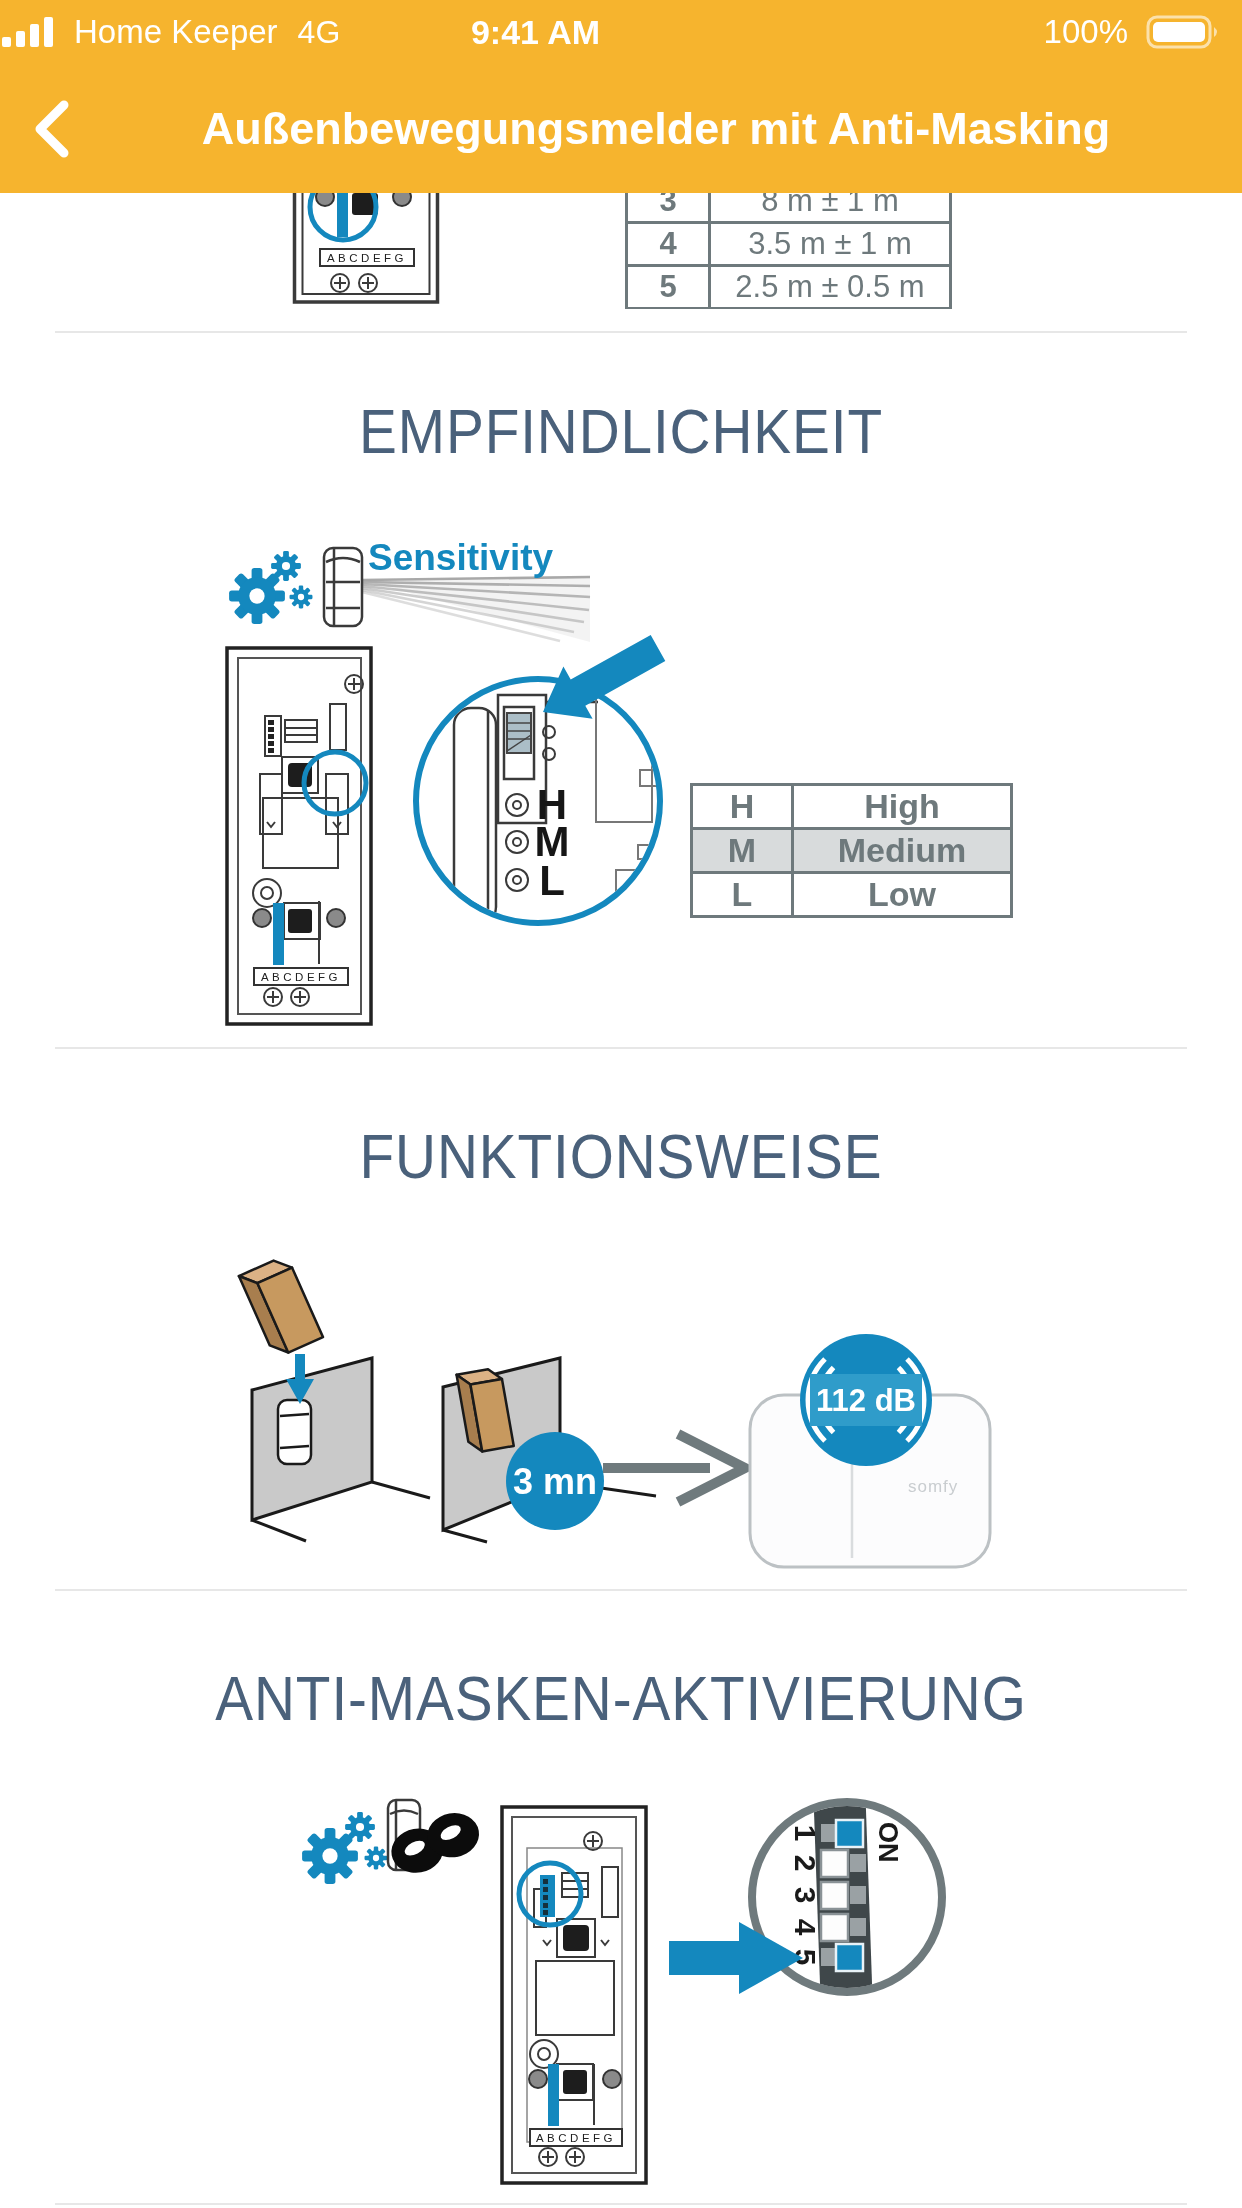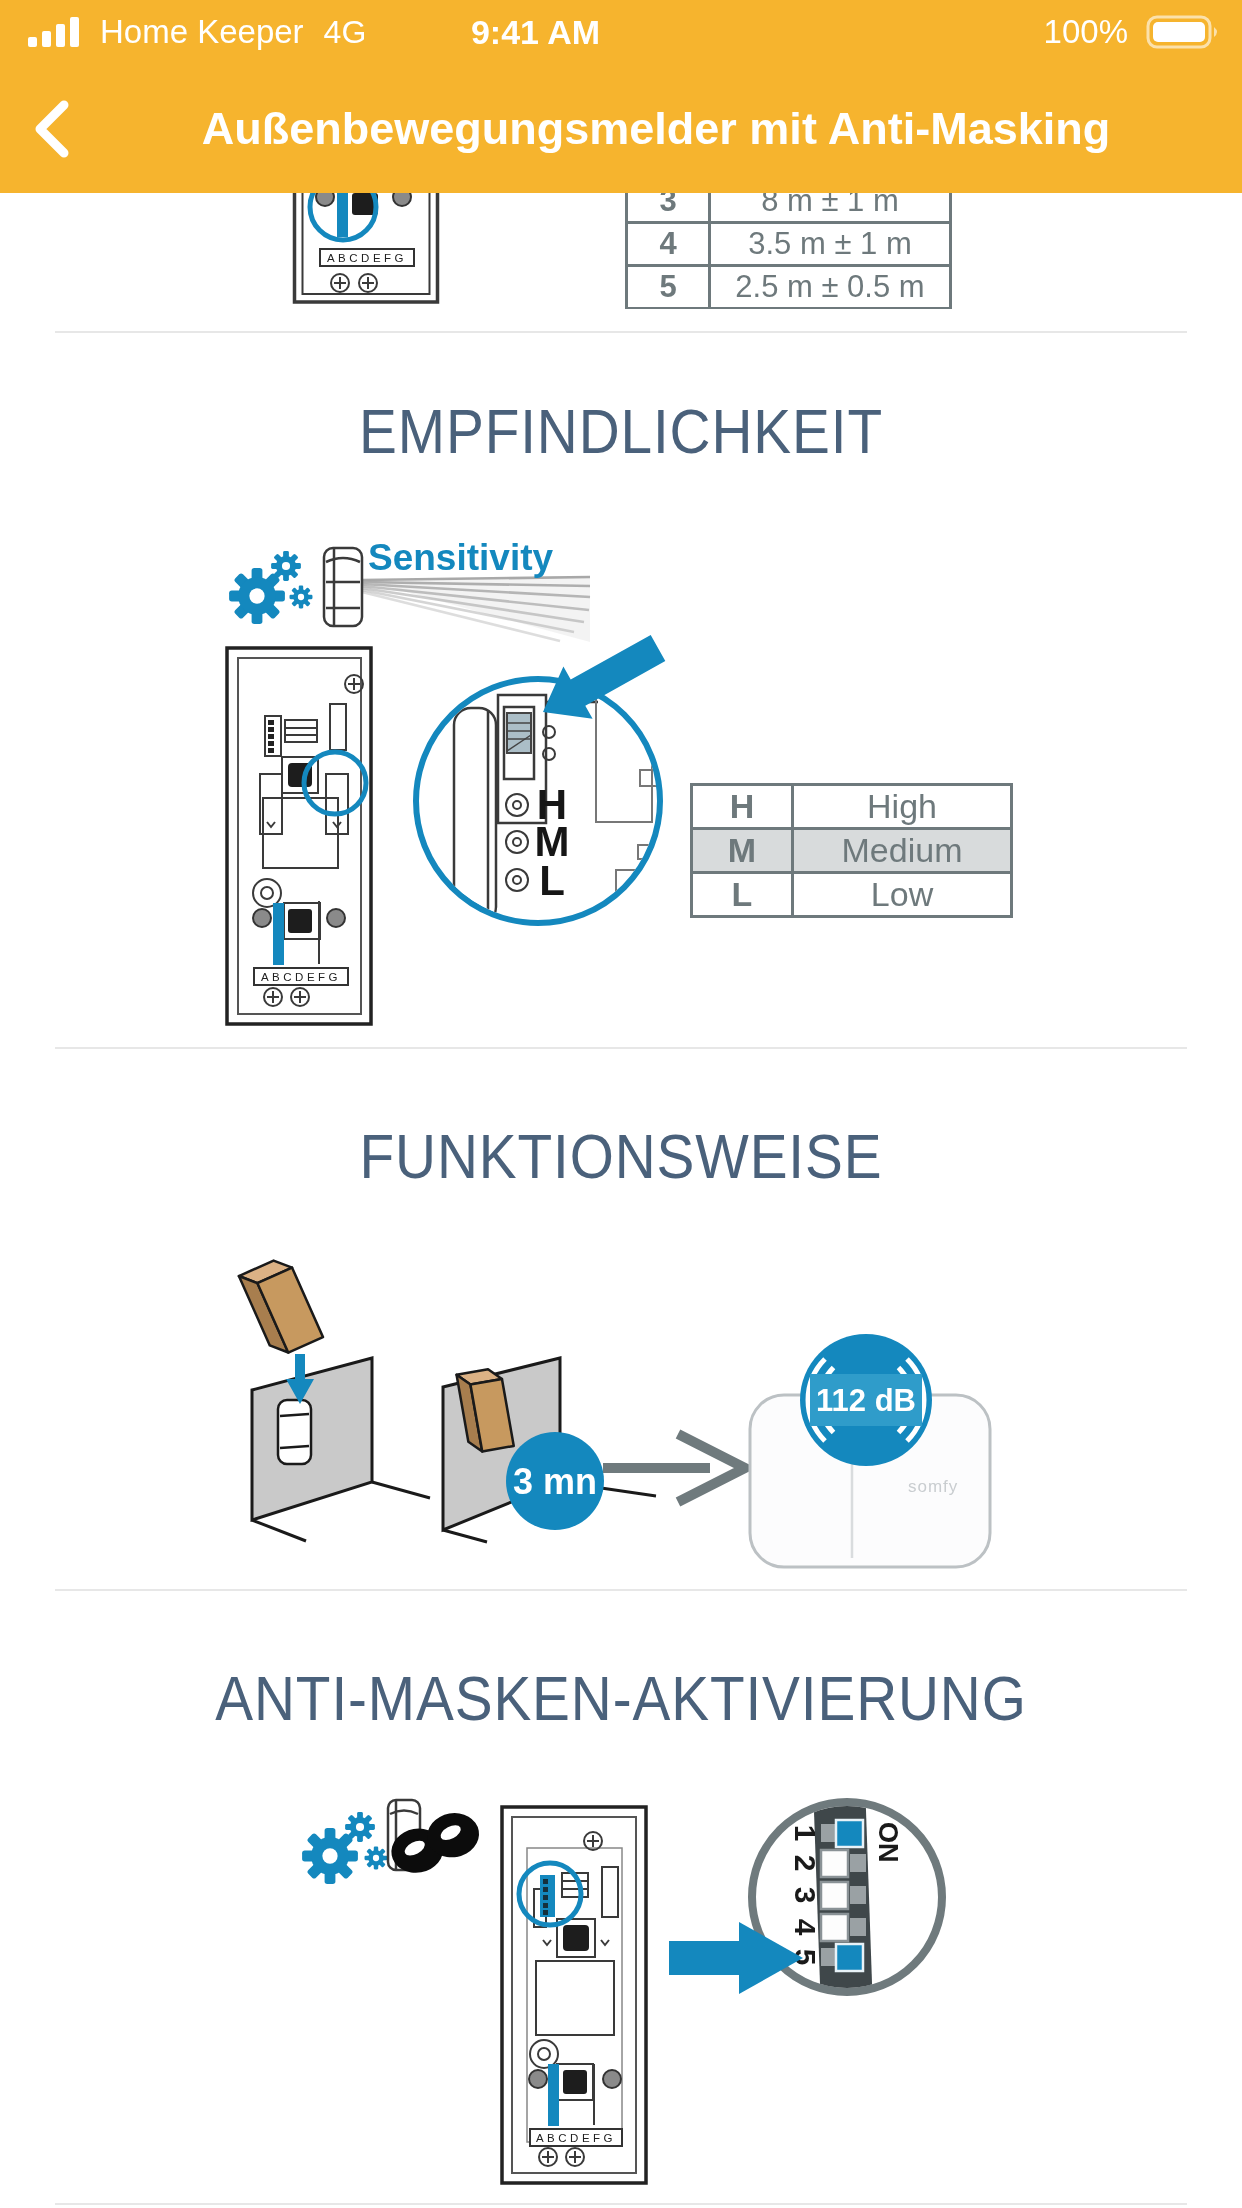--- a/index.html
+++ b/index.html
@@ -1,21 +1,21 @@
 <!DOCTYPE html>
 <html><head>
 <meta charset="utf-8">
 <style>
   html,body{margin:0;padding:0;background:#444;}
   .phone{position:relative;width:1242px;height:2208px;background:#fff;overflow:hidden;
          font-family:"Liberation Sans",sans-serif;margin:0 auto;}
   
   .statusbar{position:absolute;top:0;left:0;width:1242px;height:64px;background:#F6B42E;
              color:#fff;display:flex;align-items:center;z-index:5;}
-  .sb-left{display:flex;align-items:center;gap:12px;padding-left:26px;}
+  .sb-left{display:flex;align-items:center;gap:12px;}
   .sb-carrier{font-size:33px;}
   .sb-net{font-size:32px;margin-left:8px;}
   .sb-time{position:absolute;left:0;width:1071px;text-align:center;font-size:34px;font-weight:bold;}
   .sb-right{position:absolute;right:22px;top:0;height:64px;display:flex;align-items:center;gap:18px;}
   .sb-batt-pct{font-size:33px;}
   .navbar{position:absolute;top:64px;left:0;width:1242px;height:129px;background:#F6B42E;z-index:5;}
   .nav-title{position:absolute;left:90px;right:20px;top:0;height:129px;line-height:129px;
              text-align:center;color:#fff;font-size:45px;font-weight:bold;white-space:nowrap;}
   .back-btn{position:absolute;left:30px;top:33px;width:44px;height:64px;cursor:pointer;}
   
@@ -24,21 +24,21 @@
   .hr{position:absolute;left:55px;width:1132px;height:2px;background:#E7E7E7;}
   .sec-h{position:absolute;left:0;width:1242px;text-align:center;font-size:63px;font-weight:400;
          color:#4A617B;letter-spacing:1px;transform:scaleX(.9);line-height:1.05;}
   
   .range-wrap{position:absolute;left:625px;top:0;width:332px;height:116px;overflow:hidden;}
   table.meas{border-collapse:collapse;color:#6E797C;font-size:31px;margin-top:-15px;}
   table.meas td{border:3px solid #6E797C;text-align:center;height:40px;padding:0;}
   table.meas td.num{width:80px;font-weight:bold;}
   table.meas td.val{width:238px;}
   table.hml{border-collapse:collapse;color:#6E797C;font-size:34px;}
-  table.hml td{border:3px solid #6E797C;text-align:center;height:41px;padding:0;}
+  table.hml td{border:3px solid #6E797C;text-align:center;height:41px;padding:0;font-weight:bold;}
   table.hml td.key{width:98px;font-weight:bold;}
   table.hml td.lab{width:216px;}
   tr.level-row.selected td{background:#D8DBDC;}
   
   .line-art{stroke:#3a3a3a;fill:none;}
   text.badge-txt{fill:#fff;font-weight:bold;font-size:36px;text-anchor:middle;font-family:"Liberation Sans",sans-serif;}
   text.db-txt{fill:#fff;font-weight:bold;font-size:31px;text-anchor:middle;font-family:"Liberation Sans",sans-serif;}
   text.brand{fill:#C9CDD0;font-size:17px;letter-spacing:1px;font-family:"Liberation Sans",sans-serif;}
   text.hml-letter{fill:#161616;font-weight:bold;font-size:42px;text-anchor:middle;font-family:"Liberation Sans",sans-serif;}
   text.term{fill:#222;font-size:11.5px;letter-spacing:3.5px;text-anchor:middle;font-family:"Liberation Sans",sans-serif;}

